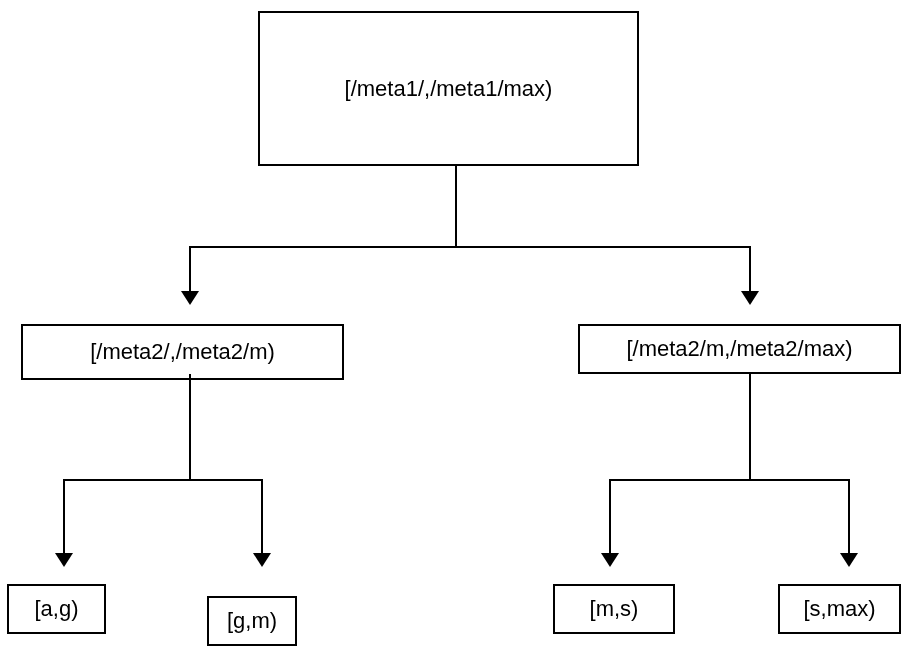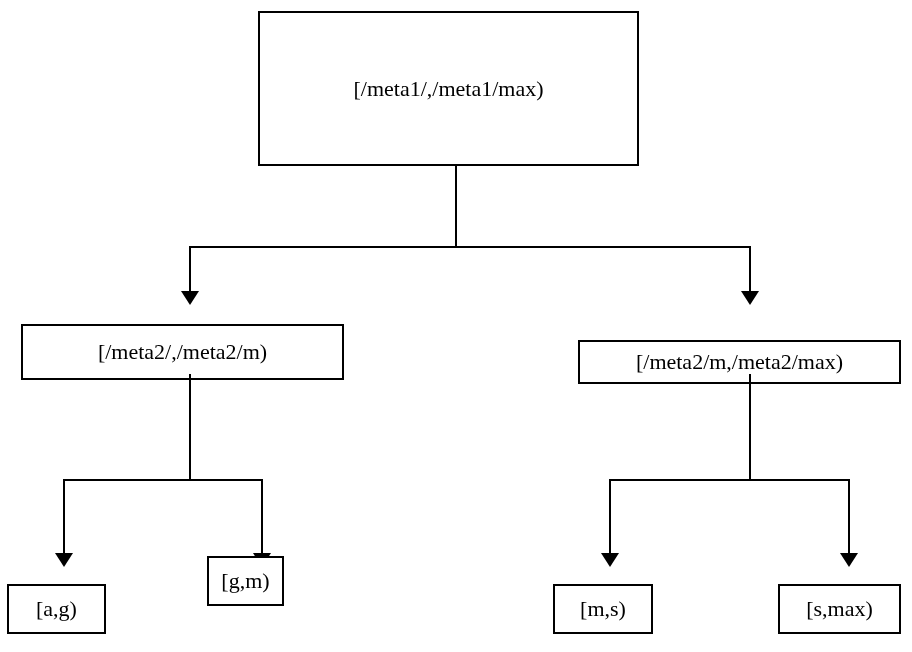--- a/index.html
+++ b/index.html
@@ -19,21 +19,21 @@
   }
   .node-box {
     position: absolute;
     box-sizing: border-box;
     border: 2px solid #000000;
     background: #ffffff;
     display: flex;
     align-items: center;
     justify-content: center;
     color: #000000;
-    font-family: Liberation Serif, serif;
+    font-family: Liberation Sans, sans-serif;
     white-space: pre;
     letter-spacing: 0px;
   }
   .node-root  { font-size: 22px; }
   .node-mid   { font-size: 22px; }
   .node-leaf  { font-size: 22px; text-align: right; }
 
   .edge-v {
     position: absolute;
     width: 2px;
@@ -69,21 +69,21 @@
   <div class="edge-v" style="left:189px; top:246px; height:45px;"></div>
   <div class="arrow-head" style="left:181px; top:291px;"></div>
 
   <div class="edge-v" style="left:749px; top:246px; height:45px;"></div>
   <div class="arrow-head" style="left:741px; top:291px;"></div>
 
   <div class="node-box node-mid" style="left:21px; top:324px; width:323px; height:56px;">
     <span>[/meta2/,/meta2/m)</span>
   </div>
 
-  <div class="node-box node-mid" style="left:578px; top:324px; width:323px; height:44px;margin-top:16px;">
+  <div class="node-box node-mid" style="left:578px; top:324px; width:323px; height:50px;">
     <span>[/meta2/m,/meta2/max)</span>
   </div>
 
   <div class="edge-v" style="left:189px; top:374px; height:106px;"></div>
   <div class="edge-h" style="left:63px; top:479px; width:200px;"></div>
 
   <div class="edge-v" style="left:63px; top:479px; height:74px;"></div>
   <div class="arrow-head" style="left:55px; top:553px;"></div>
 
   <div class="edge-v" style="left:261px; top:479px; height:74px;"></div>
@@ -95,25 +95,25 @@
   <div class="edge-v" style="left:609px; top:479px; height:74px;"></div>
   <div class="arrow-head" style="left:601px; top:553px;"></div>
 
   <div class="edge-v" style="left:848px; top:479px; height:74px;"></div>
   <div class="arrow-head" style="left:840px; top:553px;"></div>
 
   <div class="node-box node-leaf" style="left:7px; top:584px; width:99px; height:50px;">
     <span>[a,g)</span>
   </div>
 
-  <div class="node-box node-leaf" style="left:207px; top:556px; width:77px; height:50px;">
+  <div class="node-box node-leaf" style="left:207px; top:596px; width:90px; height:50px;">
     <span>[g,m)</span>
   </div>
 
-  <div class="node-box node-leaf" style="left:553px; top:584px; width:100px; height:50px;">
+  <div class="node-box node-leaf" style="left:553px; top:584px; width:122px; height:50px;">
     <span>[m,s)</span>
   </div>
 
   <div class="node-box node-leaf" style="left:778px; top:584px; width:123px; height:50px;">
     <span>[s,max)</span>
   </div>
 
 </div>
 
 </body></html>

